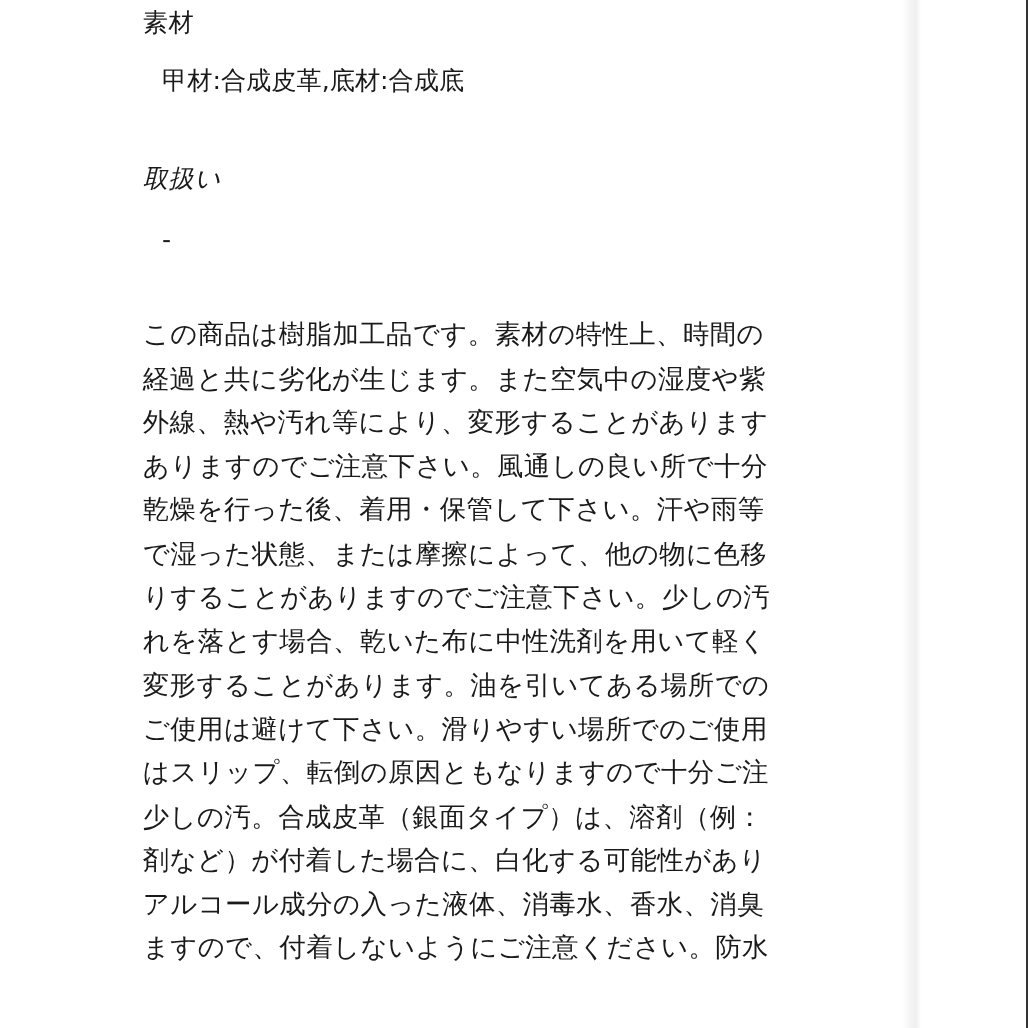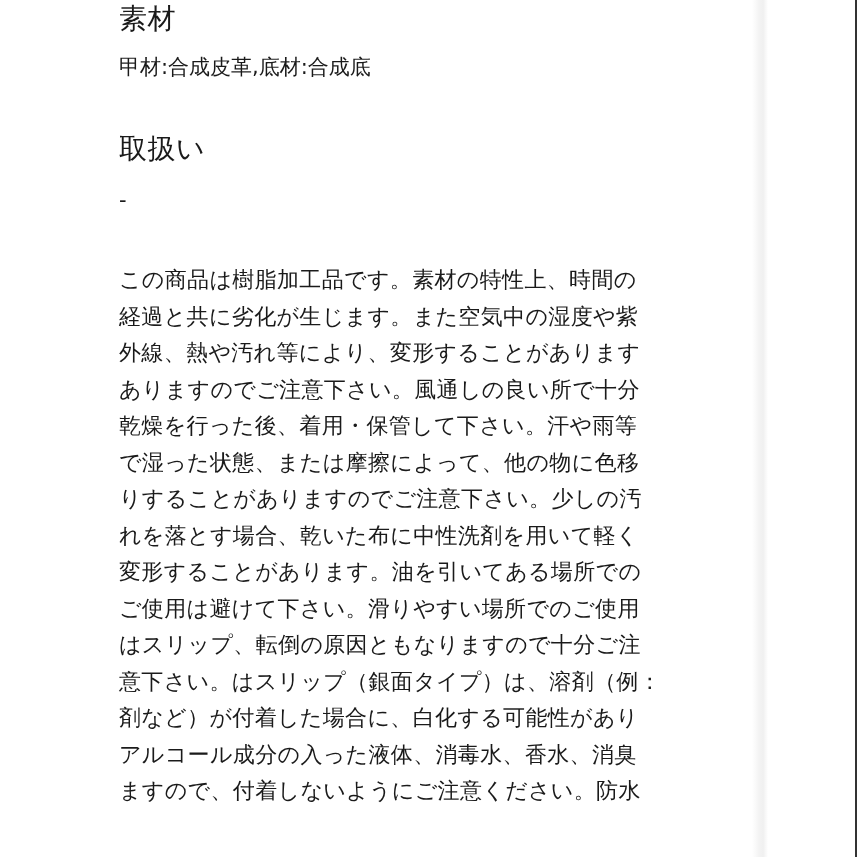--- a/index.html
+++ b/index.html
@@ -25,36 +25,36 @@
     }
     .content {
       position: absolute;
       left: 119px;
       top: 0;
       width: 610px;
     }
     .section-heading {
       position: absolute;
       left: 0;
-      font-size: 28px;
+      font-size: 21px;
       line-height: 30px;
       white-space: nowrap;
       letter-spacing: 0.5px;
     }
     .section-value {
       position: absolute;
-      left: 0;
+      left: 16px;
       font-size: 21px;
       line-height: 28px;
       white-space: nowrap;
       text-align: center;
     }
     #heading-material { top: 4px; }
     #value-material { top: 53px; }
-    #heading-handling { top: 134px; }
+    #heading-handling { top: 134px; font-style: italic; }
     #value-handling { top: 186px; }
     .paragraph {
       position: absolute;
       left: 0;
       top: 262px;
       width: 610px;
       font-size: 22px;
       line-height: 36.5px;
     }
     .paragraph .line {
@@ -96,21 +96,21 @@
       <span class="line">経過と共に劣化が生じます。また空気中の湿度や紫</span>
       <span class="line">外線、熱や汚れ等により、変形することがあります</span>
       <span class="line">ありますのでご注意下さい。風通しの良い所で十分</span>
       <span class="line">乾燥を行った後、着用・保管して下さい。汗や雨等</span>
       <span class="line">で湿った状態、または摩擦によって、他の物に色移</span>
       <span class="line">りすることがありますのでご注意下さい。少しの汚</span>
       <span class="line">れを落とす場合、乾いた布に中性洗剤を用いて軽く</span>
       <span class="line">変形することがあります。油を引いてある場所での</span>
       <span class="line">ご使用は避けて下さい。滑りやすい場所でのご使用</span>
       <span class="line">はスリップ、転倒の原因ともなりますので十分ご注</span>
-      <span class="line">意下さい。はスリップ（銀面タイプ）は、溶剤（例：</span>
+      <span class="line">少しの汚。合成皮革（銀面タイプ）は、溶剤（例：</span>
       <span class="line">剤など）が付着した場合に、白化する可能性があり</span>
       <span class="line">アルコール成分の入った液体、消毒水、香水、消臭</span>
       <span class="line">ますので、付着しないようにご注意ください。防水</span>
     </div>
 
   </div>
 
   <div class="side-band"></div>
   <div class="right-border"></div>
 </div>

